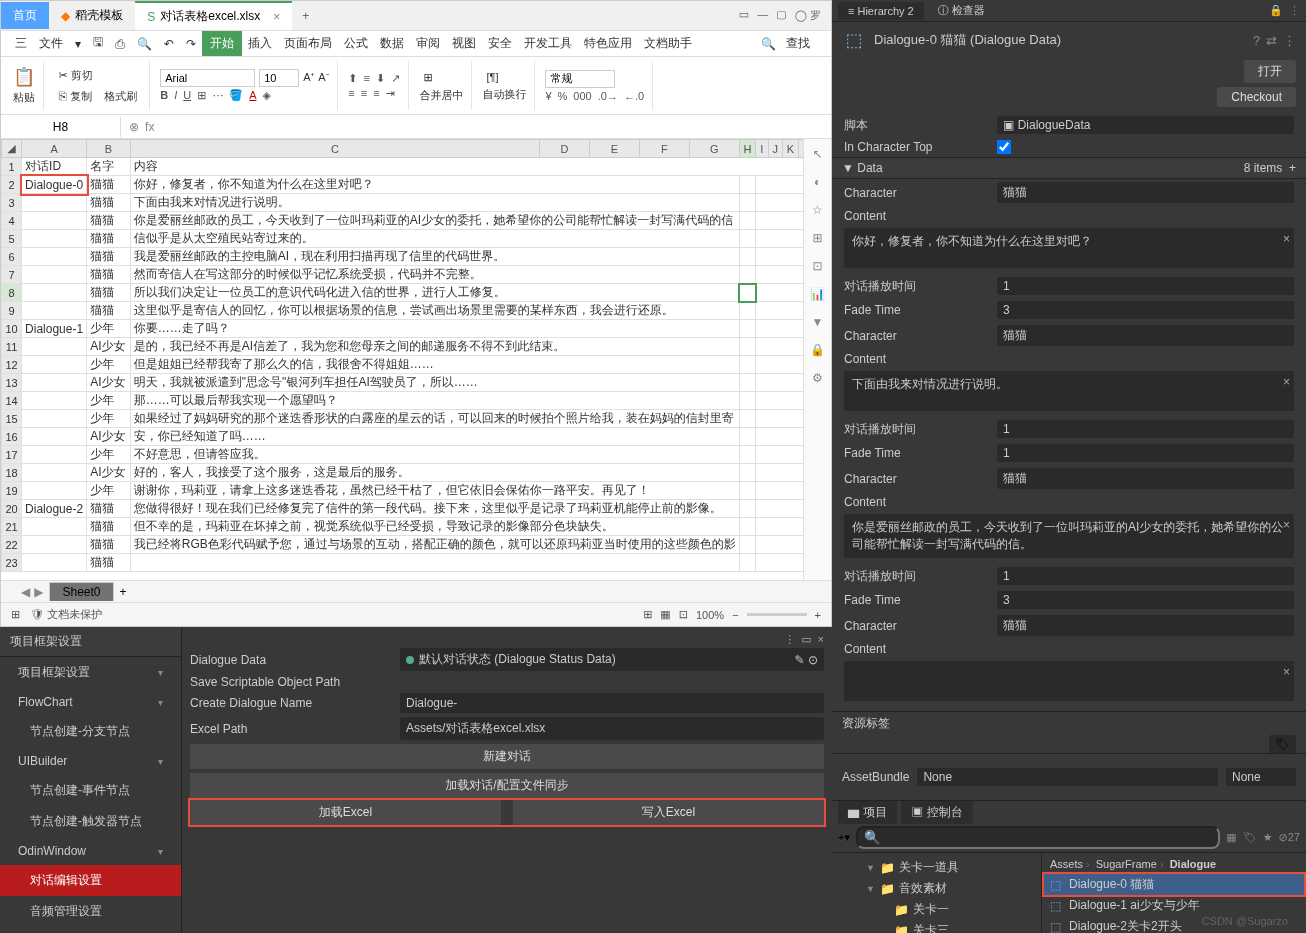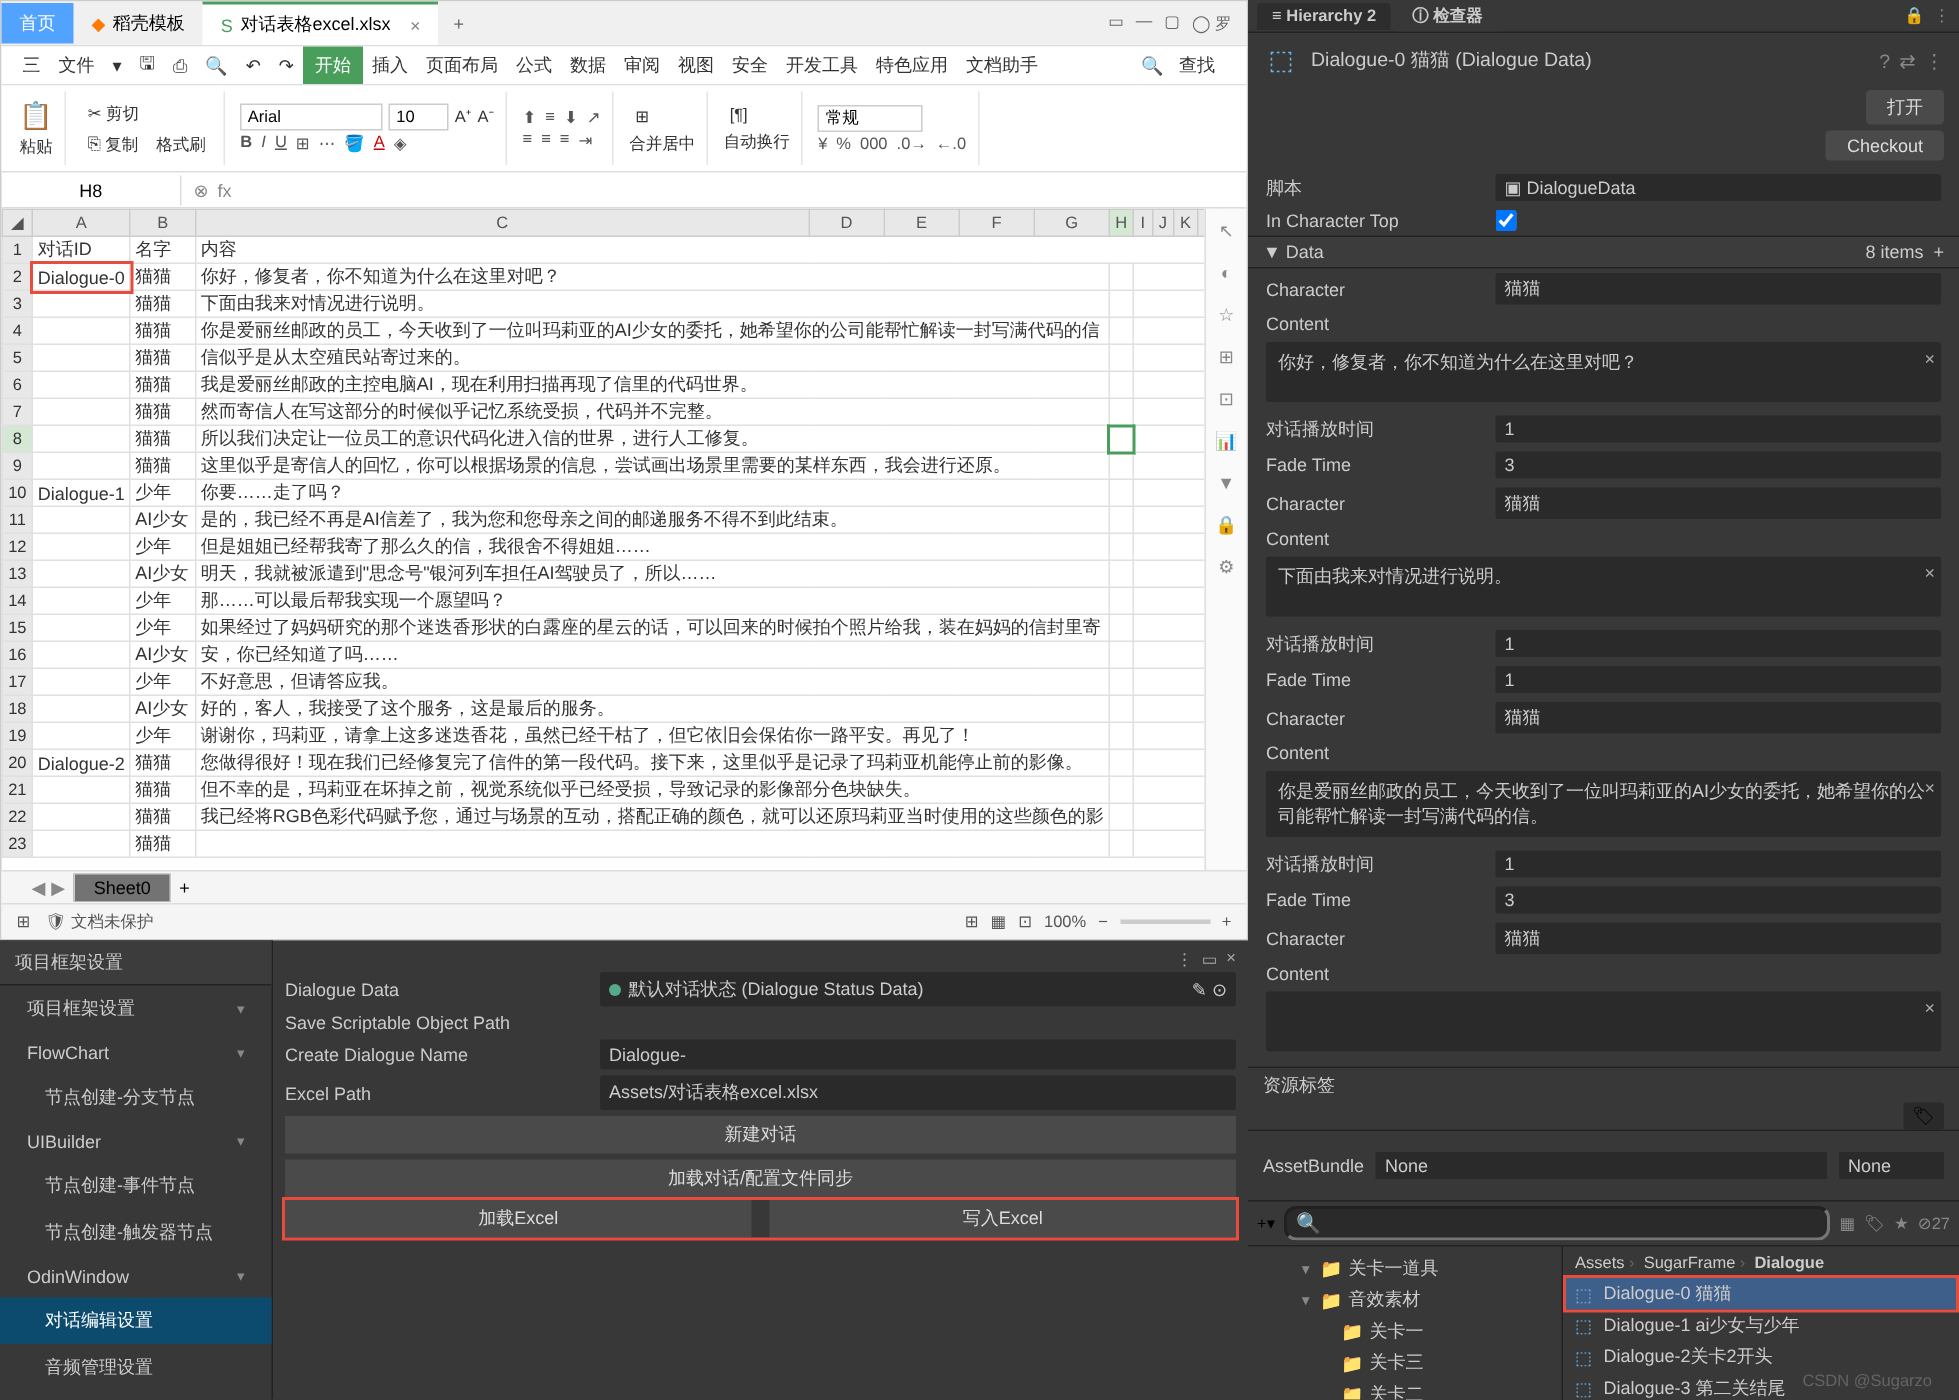--- a/index.html
+++ b/index.html
@@ -53,37 +53,37 @@
 .wps-status .right { margin-left: auto; display: flex; gap: 8px; align-items: center; }
 
 .wps-side-icons { position: absolute; right: 0; top: 0; width: 28px; background: #fafafa; border-left: 1px solid #ddd; height: 100%; display: flex; flex-direction: column; align-items: center; gap: 14px; padding-top: 8px; color: #888; }
 
 
 .bottom-panel { flex: 1; background: #383838; display: flex; color: #ccc; }
 .bp-sidebar { width: 182px; background: #383838; display: flex; flex-direction: column; font-size: 12px; border-right: 1px solid #222; }
 .bp-side-title { padding: 6px 10px; background: #3c3c3c; border-bottom: 1px solid #222; }
 .bp-side-item { padding: 7px 18px; color: #ccc; cursor: pointer; display: flex; justify-content: space-between; align-items: center; }
 .bp-side-item.sub { padding-left: 30px; }
-.bp-side-item.active { background: #0c4a6e; color: #fff; }
+.bp-side-item.active { background: #b91c1c; color: #fff; }
 .chev { color: #888; font-size: 10px; }
 
 .bp-main { flex: 1; padding: 4px 8px; font-size: 12px; position: relative; }
 .bp-header { display: flex; justify-content: flex-end; gap: 6px; padding: 2px 0; color: #aaa; font-size: 11px; }
 .bp-row { display: flex; align-items: center; margin-bottom: 4px; }
 .bp-label { width: 210px; color: #ccc; }
 .bp-value { flex: 1; background: #2a2a2a; padding: 3px 6px; color: #ccc; border-radius: 2px; display: flex; align-items: center; gap: 5px; }
 .bp-value .dot { width: 8px; height: 8px; border-radius: 50%; background: #5a8; display: inline-block; }
 .bp-btn-row { display: flex; gap: 2px; margin-top: 4px; }
 .bp-btn { flex: 1; background: #4a4a4a; padding: 4px; text-align: center; color: #ddd; cursor: pointer; }
 .bp-btn-pair { display: flex; gap: 12px; margin-top: 2px; outline: 2px solid #e74c3c; }
 .bp-btn-pair .bp-btn { flex: 1; }
 
 
 .unity-tabs { display: flex; height: 22px; background: #383838; border-bottom: 1px solid #222; align-items: center; padding: 0 6px; gap: 4px; font-size: 11px; }
-.unity-tab { padding: 3px 10px; background: #2d2d2d; color: #ccc; border-radius: 3px 3px 0 0; font-weight: bold; }
+.unity-tab { padding: 3px 10px; background: #2d2d2d; color: #ccc; border-radius: 3px 3px 0 0; }
 .unity-tab.active { background: #383838; }
 .unity-tabs .rmenu { margin-left: auto; display: flex; gap: 6px; color: #888; }
 
 .unity-header { display: flex; align-items: center; padding: 6px 10px; gap: 8px; color: #ccc; font-size: 13px; }
 .unity-cube { width: 24px; height: 24px; color: #6eb4e8; display: flex; align-items: center; justify-content: center; font-size: 18px; }
 .unity-open-row { display: flex; justify-content: flex-end; padding: 2px 10px; gap: 6px; }
 .unity-open-btn { background: #4a4a4a; padding: 3px 14px; color: #ddd; border-radius: 3px; font-size: 12px; cursor: pointer; }
 
 .unity-fields { padding: 4px 0; color: #ccc; font-size: 12px; }
 .uf-row { display: flex; align-items: center; padding: 3px 12px; gap: 8px; }
@@ -665,20 +665,24 @@
     <div class="res-label">资源标签</div>
     <div style="text-align:right;padding:2px 10px"><span style="background:#2a2a2a;padding:2px 6px;border-radius:2px">🏷</span></div>
 
     <div class="unity-assetbundle">
       <span>AssetBundle</span>
       <div class="unity-ab-sel">None</div>
       <div class="unity-ab-sel" style="flex:0 0 70px">None</div>
     </div>
 
     <div class="unity-project">
+      <div class="up-tabs">
+        <div class="up-tab">▆ <span>项目</span></div>
+        <div class="up-tab">▣ <span>控制台</span></div>
+      </div>
       <div class="up-toolbar">
         <span>+▾</span>
         <input class="up-search" placeholder="🔍" style="">
         <div class="ricons">
           <span>▦</span>
           <span>🏷</span>
           <span>★</span>
           <span>⊘<span>27</span></span>
         </div>
       </div>

